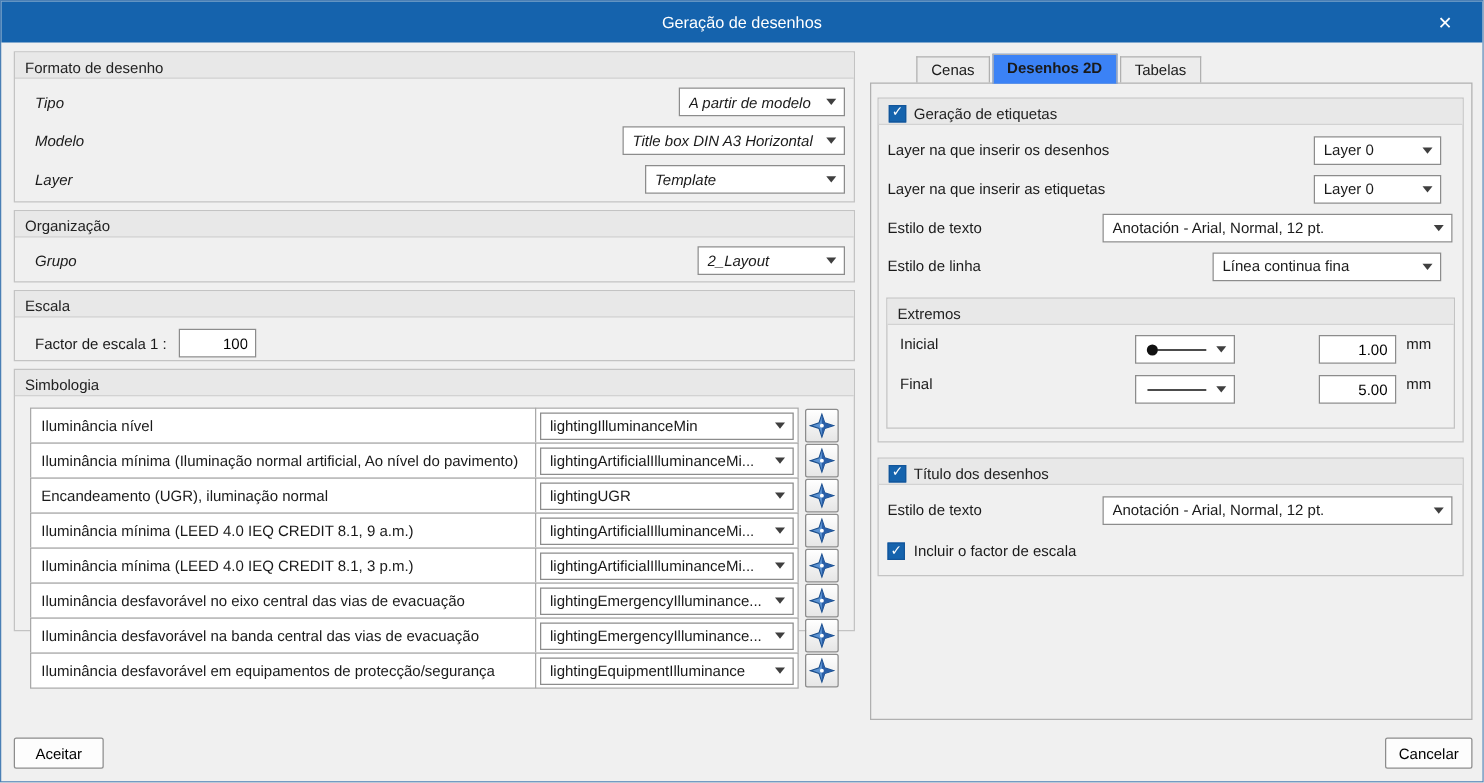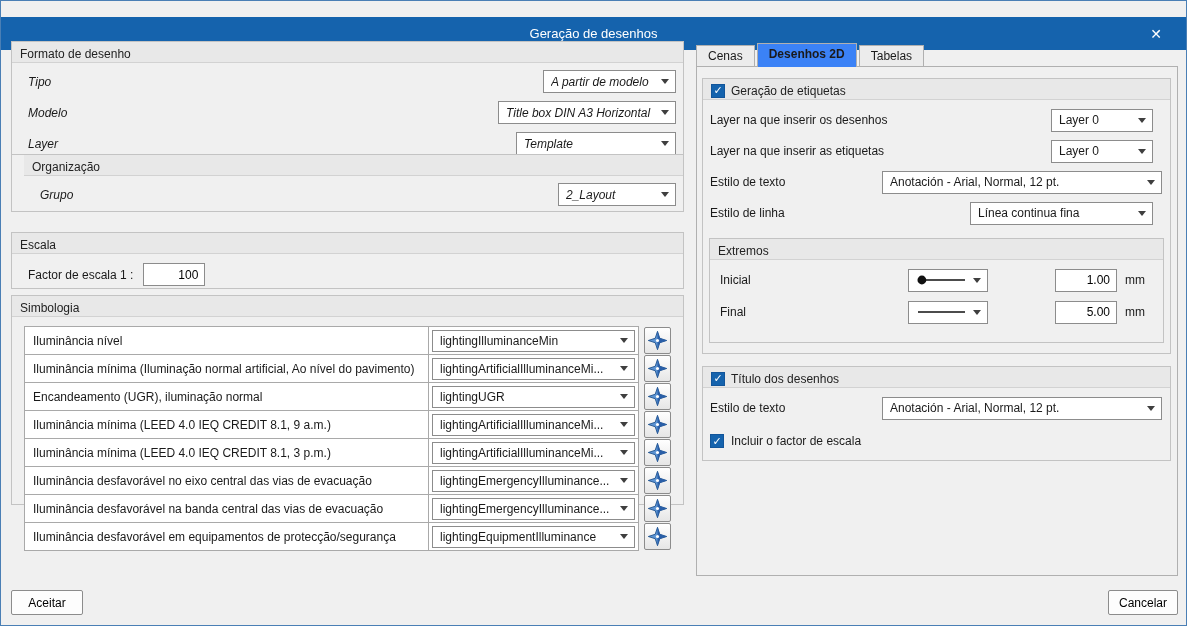--- a/index.html
+++ b/index.html
@@ -3,21 +3,21 @@
 <meta charset="utf-8">
 <style>
   * { box-sizing: border-box; }
   html,body { margin:0; padding:0; background:#d8d8d8; }
   body { font-family:"Liberation Sans", sans-serif; font-size:12px; color:#1a1a1a; }
 
   .dialog { position:relative; width:1187px; height:626px; background:#f0f0f0;
             border:1px solid #4a7fb5; overflow:hidden; }
 
   
-  .titlebar { position:absolute; left:0; top:16px; width:100%; height:33px; background:#1563ad;
+  .titlebar { position:absolute; left:0; top:0; width:100%; height:33px; background:#1563ad;
               display:flex; align-items:center; justify-content:center; }
   .titlebar .title { color:#ffffff; font-size:13px; }
   .titlebar .close { position:absolute; right:14px; top:0; height:33px; width:32px;
                      display:flex; align-items:center; justify-content:center;
                      color:#ffffff; font-size:14px; cursor:pointer; }
 
   
   .group { position:absolute; border:1px solid #c3c3c3; background:#f0f0f0; }
   .group-header { height:21px; background:#e8e8e8; border-bottom:1px solid #d2d2d2;
                   padding:3px 8px 0 8px; color:#222; display:flex; align-items:center; gap:6px; }
@@ -30,21 +30,21 @@
         border-top:5px solid #3f3f3f; margin-left:6px; flex:none; }
 
   .w133{width:133px} .w178{width:178px} .w160{width:160px} .w118{width:118px}
   .w102{width:102px} .w280{width:280px} .w183{width:183px} .w80{width:80px}
 
   .num-input { width:62px; height:23px; border:1px solid #8c8c8c; background:#fff;
                text-align:right; padding:0 6px; font-family:"Liberation Sans",sans-serif; font-size:12px; }
 
   
   #g-formato { left:10px; top:40px;  width:673px; height:121px; }
-  #g-org     { left:10px; top:153px; width:673px; height:58px;padding-left:12px; }
+  #g-org     { left:10px; top:167px; width:673px; height:58px; }
   #g-escala  { left:10px; top:231px; width:673px; height:57px; }
   #g-simb    { left:10px; top:294px; width:673px; height:210px; }
 
   .form-rows { padding:7px 7px 0 16px;font-style:italic; }
   .frow { display:flex; align-items:center; justify-content:space-between; margin-bottom:8px; height:23px; }
 
   .escala-row { display:flex; align-items:center; padding:9px 0 0 16px; }
   .escala-row .num-input { margin-left:10px; }
 
   
@@ -54,42 +54,42 @@
                align-items:center; padding:0 8px; white-space:nowrap; overflow:hidden; }
   .sym-cell { width:211px; margin-left:-1px; border:1px solid #a9a9a9; background:#fff;
               display:flex; align-items:center; padding:2px 3px; }
   .sym-cell .combo { width:100%; height:22px; }
   .target-btn { width:27px; height:27px; margin-left:5px; align-self:center; padding:0;
                 border:1px solid #8c8c8c; border-radius:2px;
                 background:linear-gradient(#ffffff,#e6e6e6); cursor:pointer;
                 display:flex; align-items:center; justify-content:center; }
 
   
-  .tabs { position:absolute; left:695px; top:43px; height:23px; display:flex; align-items:flex-end; }
+  .tabs { position:absolute; left:732px; top:43px; height:23px; display:flex; align-items:flex-end; }
   .tab { height:22px; padding:3px 11px 0 11px; border:1px solid #b0b0b0; border-bottom:none;
          background:#ececec; margin-right:2px; cursor:pointer; position:relative; z-index:1; }
   .tab.active { height:24px; background:#3b82f6; font-weight:bold; z-index:3; }
 
   .panel { position:absolute; left:695px; top:65px; width:482px; height:510px;
            border:1px solid #b0b0b0; background:#f0f0f0; padding:11px 6px 0 5px; z-index:2; }
 
   .rgroup { border:1px solid #c3c3c3; background:#f0f0f0; }
   .rrows { padding:8px 8px 2px 7px; }
   .rrow { display:flex; align-items:center; justify-content:space-between; height:24px; margin-bottom:7px; }
   .rrow .inset { margin-right:9px; }
 
   
   .checkbox { width:14px; height:14px; background:#1563ad; border:1px solid #12559a;
               display:inline-flex; align-items:center; justify-content:center; flex:none; cursor:pointer; }
   .checkbox span { color:#fff; font-size:11px; line-height:1; }
 
   
   .ext-group { margin:4px 6px 10px 6px; border:1px solid #c3c3c3; }
   .ext-rows { padding:8px 16px 10px 10px; }
-  .ext-row { display:flex; align-items:center; height:24px; margin-bottom:8px; }
+  .ext-row { display:flex; height:24px; margin-bottom:8px; }
   .ext-label { width:188px; }
   .ext-spacer { flex:1; }
   .ext-unit { margin-left:8px; width:22px; }
 
   
   #g-titulo { margin-top:12px; }
   .chk-row { display:flex; align-items:center; gap:7px; height:20px; margin:2px 0 9px 7px; }
 
   
   .btn { position:absolute; height:25px; border:1px solid #8c8c8c; border-radius:2px;

